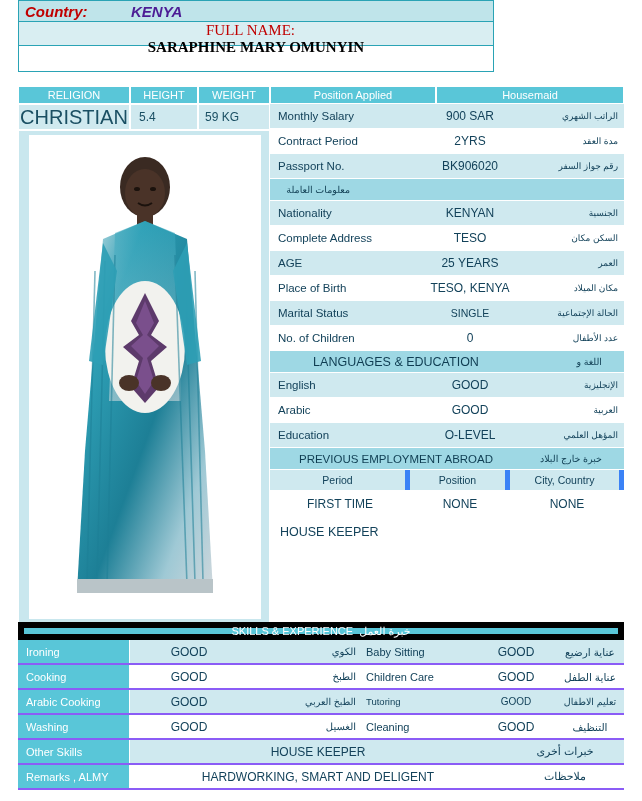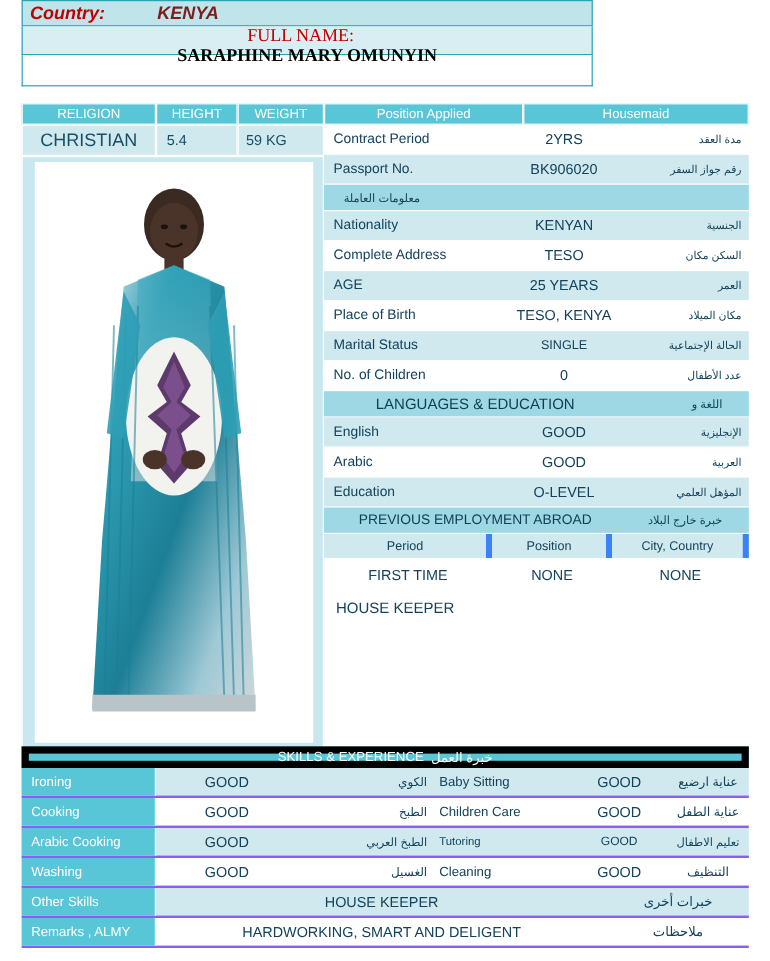--- a/index.html
+++ b/index.html
@@ -18,21 +18,21 @@
   .hdr-row{display:flex;align-items:center;border:1px solid #2aa3b5;border-top:none;box-sizing:border-box;}
   .hdr-row.first{border-top:1px solid #2aa3b5;}
   .hdr-country{height:22px;background:#bfe4ea;}
   .hdr-name{height:24px;background:#d9eef2;flex-direction:column;}
   .hdr-blank{height:26px;background:#ffffff;}
   .lbl-country{
     color:#c00000;font-style:italic;font-weight:bold;font-size:15px;
     padding-left:6px;width:112px;box-sizing:border-box;
   }
   .val-country{
-    color:#7f1d1d;font-style:italic;font-weight:bold;font-size:15px;
+    color:#4c1d95;font-style:italic;font-weight:bold;font-size:15px;
   }
   .lbl-fullname{color:#c00000;font-family:"Liberation Serif",serif;font-size:15px;padding-left:6px;width:112px;box-sizing:border-box;}
   .val-fullname{color:#000;font-family:"Liberation Serif",serif;font-weight:bold;font-size:15px;}
 
   
   .main{position:absolute;left:18px;top:86px;width:606px;}
 
   
   .strip{display:flex;height:18px;}
   .strip > div{
@@ -48,21 +48,21 @@
 
   
   .body{display:flex;}
   .leftcol{width:252px;}
   .lc-vals{display:flex;height:26px;}
   .lc-vals > div{
     background:#cfe9ef;color:#1a4f63;
     display:flex;align-items:center;
     border:1px solid #ffffff;box-sizing:border-box;
   }
-  .lc-religion{width:112px;justify-content:center;font-size:15px;color:#2e7e95;}
+  .lc-religion{width:112px;justify-content:center;font-size:20px;color:#2e7e95;}
   .lc-height{width:68px;padding-left:8px;font-size:12px;color:#1f5f73;}
   .lc-weight{width:72px;padding-left:6px;font-size:12px;color:#1f5f73;}
   .photo-wrap{
     width:252px;height:498px;background:#c9e7ee;
     border:1px solid #ffffff;box-sizing:border-box;
     position:relative;overflow:hidden;
   }
   .photo-inner{position:absolute;left:10px;top:4px;width:232px;height:484px;background:#ffffff;}
   .photo-person{position:absolute;left:26px;top:16px;width:180px;height:458px;}
 
@@ -193,20 +193,25 @@
               <ellipse cx="106" cy="232" rx="10" ry="8" fill="#4a3328"></ellipse>
 
               <path d="M22 428 L158 428 L158 442 L22 442 Z" fill="#b9c4c8"></path>
             </svg>
           </div>
         </div>
       </div>
 
       <div class="rightcol">
 
+        <div class="drow d-blue1">
+          <div class="dl">Monthly Salary</div>
+          <div class="dv">900 SAR</div>
+          <div class="da">الراتب الشهري</div>
+        </div>
         <div class="drow d-white">
           <div class="dl">Contract Period</div>
           <div class="dv">2YRS</div>
           <div class="da">مدة العقد</div>
         </div>
         <div class="drow d-blue1">
           <div class="dl">Passport No.</div>
           <div class="dv">BK906020</div>
           <div class="da">رقم جواز السفر</div>
         </div>

